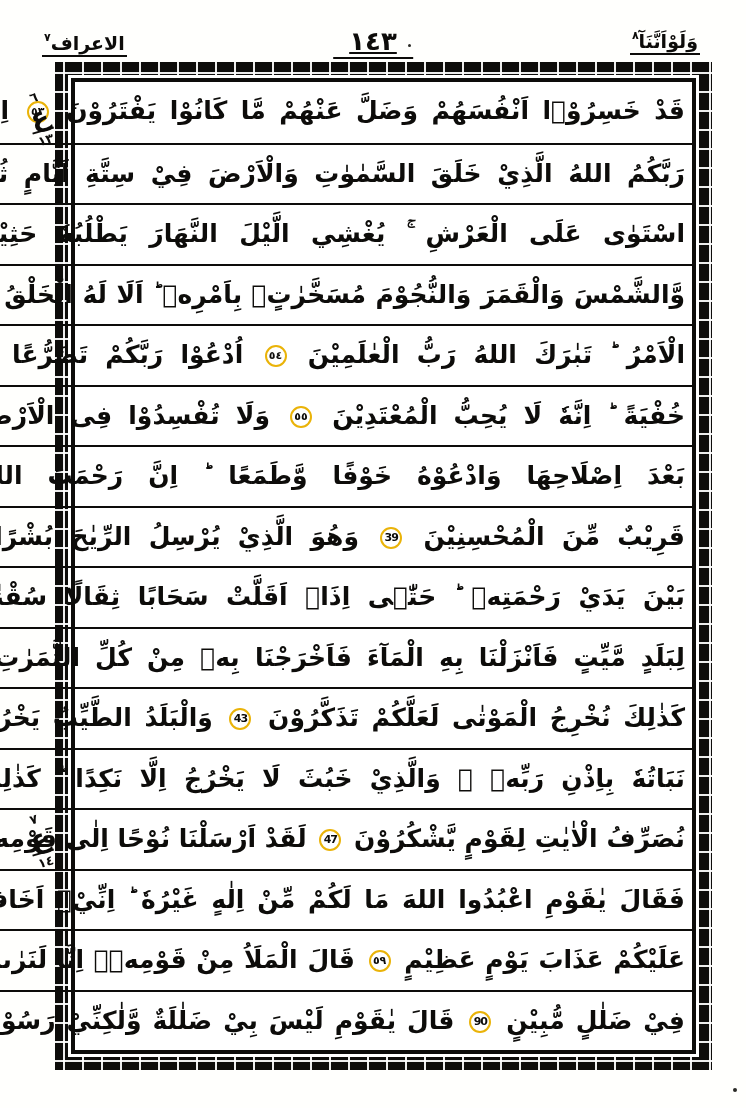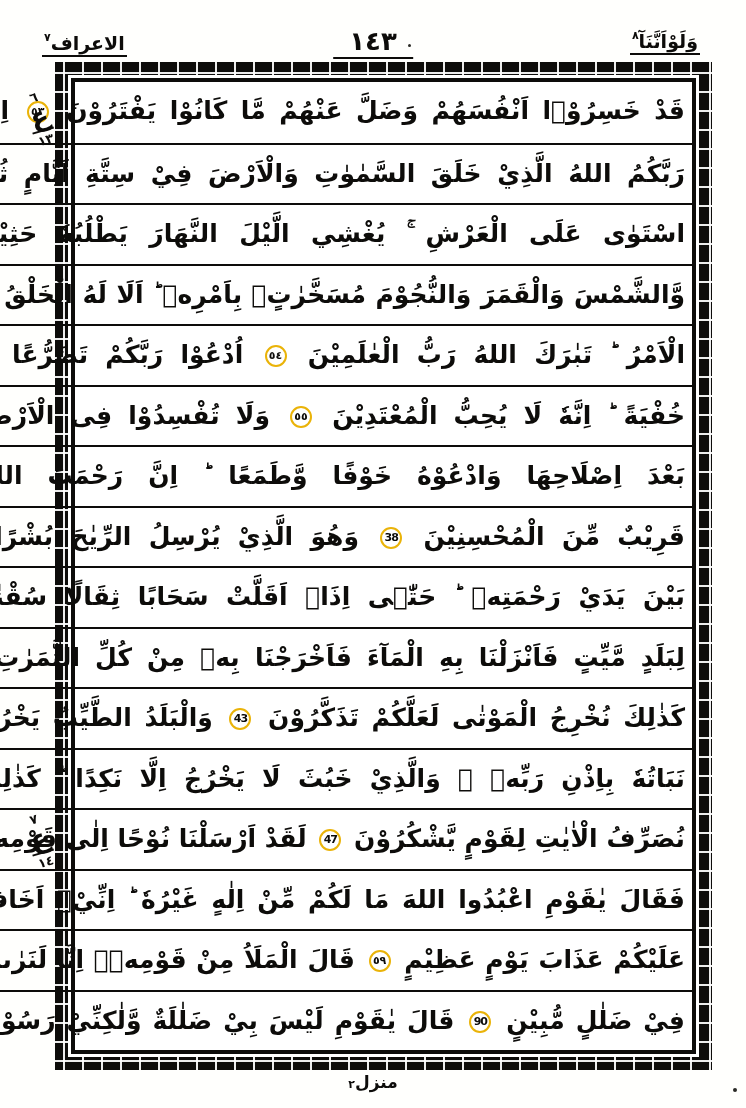--- a/index.html
+++ b/index.html
@@ -15,21 +15,21 @@
   .hdr{
     position:absolute;
     font-weight:700;
     direction:rtl;
     border-bottom:2.5px solid #0d0c0a;
     padding:0 2px 1px 2px;
     white-space:nowrap;
   }
   .hdr sup{font-size:11px;font-weight:700;position:relative;top:-2px;}
   .hdr-surah{top:32px;left:42px;font-size:19px;}
-  .hdr-page{top:26px;left:50%;transform:translateX(-50%);font-size:26px;letter-spacing:3px;padding:0 16px 1px 16px;}
+  .hdr-page{top:26px;left:50%;transform:translateX(-50%);font-size:26px;letter-spacing:3px;padding:0 16px 1px 16px;text-decoration:underline;}
   .hdr-juz{top:30px;right:46px;font-size:19px;text-align:center;}
   
   .frame-band{
     position:absolute;left:55px;top:62px;width:657px;height:1008px;
     box-sizing:border-box;
     padding:13px;
     background-color:#0d0c0a;
     background-image:
       repeating-linear-gradient(90deg, rgba(255,255,255,0) 0 8px, rgba(255,255,255,.92) 8px 10px, rgba(255,255,255,0) 10px 19px),
       repeating-linear-gradient(0deg, rgba(255,255,255,0) 0 8px, rgba(255,255,255,.92) 8px 10px, rgba(255,255,255,0) 10px 19px);
@@ -112,21 +112,21 @@
     <div class="frame-gap">
       <div class="frame-inner">
 
       <div class="qline"><span class="seg">قَدْ خَسِرُوْۤا اَنْفُسَهُمْ وَضَلَّ عَنْهُمْ مَّا كَانُوْا يَفْتَرُوْنَ</span> <span class="ayah-num">٥٣</span> <span class="seg">اِنَّ</span></div>
           <div class="qline"><span class="seg">رَبَّكُمُ اللهُ الَّذِيْ خَلَقَ السَّمٰوٰتِ وَالْاَرْضَ فِيْ سِتَّةِ اَيَّامٍ ثُمَّ</span></div>
           <div class="qline"><span class="seg">اسْتَوٰى عَلَى الْعَرْشِ ۚ يُغْشِي الَّيْلَ النَّهَارَ يَطْلُبُهٗ حَثِيْثًا</span></div>
           <div class="qline"><span class="seg">وَّالشَّمْسَ وَالْقَمَرَ وَالنُّجُوْمَ مُسَخَّرٰتٍۭ بِاَمْرِهٖ ؕ اَلَا لَهُ الْخَلْقُ وَ</span></div>
           <div class="qline"><span class="seg">الْاَمْرُ ؕ تَبٰرَكَ اللهُ رَبُّ الْعٰلَمِيْنَ</span> <span class="ayah-num">٥٤</span> <span class="seg">اُدْعُوْا رَبَّكُمْ تَضَرُّعًا وَّ</span></div>
           <div class="qline"><span class="seg">خُفْيَةً ؕ اِنَّهٗ لَا يُحِبُّ الْمُعْتَدِيْنَ</span> <span class="ayah-num">٥٥</span> <span class="seg">وَلَا تُفْسِدُوْا فِى الْاَرْضِ</span></div>
           <div class="qline"><span class="seg">بَعْدَ اِصْلَاحِهَا وَادْعُوْهُ خَوْفًا وَّطَمَعًا ؕ اِنَّ رَحْمَتَ اللهِ</span></div>
-          <div class="qline"><span class="seg">قَرِيْبٌ مِّنَ الْمُحْسِنِيْنَ</span> <span class="ayah-num">38</span> <span class="seg">وَهُوَ الَّذِيْ يُرْسِلُ الرِّيٰحَ بُشْرًاۢ</span></div>
+          <div class="qline"><span class="seg">قَرِيْبٌ مِّنَ الْمُحْسِنِيْنَ</span> <span class="ayah-num">39</span> <span class="seg">وَهُوَ الَّذِيْ يُرْسِلُ الرِّيٰحَ بُشْرًاۢ</span></div>
           <div class="qline"><span class="seg">بَيْنَ يَدَيْ رَحْمَتِهٖ ؕ حَتّٰۤى اِذَاۤ اَقَلَّتْ سَحَابًا ثِقَالًا سُقْنٰهُ</span></div>
           <div class="qline"><span class="seg">لِبَلَدٍ مَّيِّتٍ فَاَنْزَلْنَا بِهِ الْمَآءَ فَاَخْرَجْنَا بِهٖ مِنْ كُلِّ الثَّمَرٰتِ ؕ</span></div>
           <div class="qline"><span class="seg">كَذٰلِكَ نُخْرِجُ الْمَوْتٰى لَعَلَّكُمْ تَذَكَّرُوْنَ</span> <span class="ayah-num">43</span> <span class="seg">وَالْبَلَدُ الطَّيِّبُ يَخْرُجُ</span></div>
           <div class="qline"><span class="seg">نَبَاتُهٗ بِاِذْنِ رَبِّهٖ ۚ وَالَّذِيْ خَبُثَ لَا يَخْرُجُ اِلَّا نَكِدًا ؕ كَذٰلِكَ</span></div>
           <div class="qline"><span class="seg">نُصَرِّفُ الْاٰيٰتِ لِقَوْمٍ يَّشْكُرُوْنَ</span> <span class="ayah-num">47</span> <span class="seg">لَقَدْ اَرْسَلْنَا نُوْحًا اِلٰى قَوْمِهٖ</span></div>
           <div class="qline"><span class="seg">فَقَالَ يٰقَوْمِ اعْبُدُوا اللهَ مَا لَكُمْ مِّنْ اِلٰهٍ غَيْرُهٗ ؕ اِنِّيْۤ اَخَافُ</span></div>
           <div class="qline"><span class="seg">عَلَيْكُمْ عَذَابَ يَوْمٍ عَظِيْمٍ</span> <span class="ayah-num">٥٩</span> <span class="seg">قَالَ الْمَلَاُ مِنْ قَوْمِهٖۤ اِنَّا لَنَرٰىكَ</span></div>
           <div class="qline"><span class="seg">فِيْ ضَلٰلٍ مُّبِيْنٍ</span> <span class="ayah-num">90</span> <span class="seg">قَالَ يٰقَوْمِ لَيْسَ بِيْ ضَلٰلَةٌ وَّلٰكِنِّيْ رَسُوْلٌ</span></div>
         </div>
     </div>
@@ -137,18 +137,17 @@
     <div class="ruku-ain">ع</div>
     <div><span class="ruku-bottom">١٣</span></div>
   </div>
 
   <div class="ruku ruku-2">
     <div class="ruku-top">٧</div>
     <div class="ruku-ain">ع</div>
     <div><span class="ruku-bottom">١٤</span></div>
   </div>
 
-  <div class="manzil"><span>منزل</span><small>٢</small></div>
 
   <div class="speck speck-1"></div>
   <div class="speck speck-2"></div>
 
 </div>
 
 </body></html>

